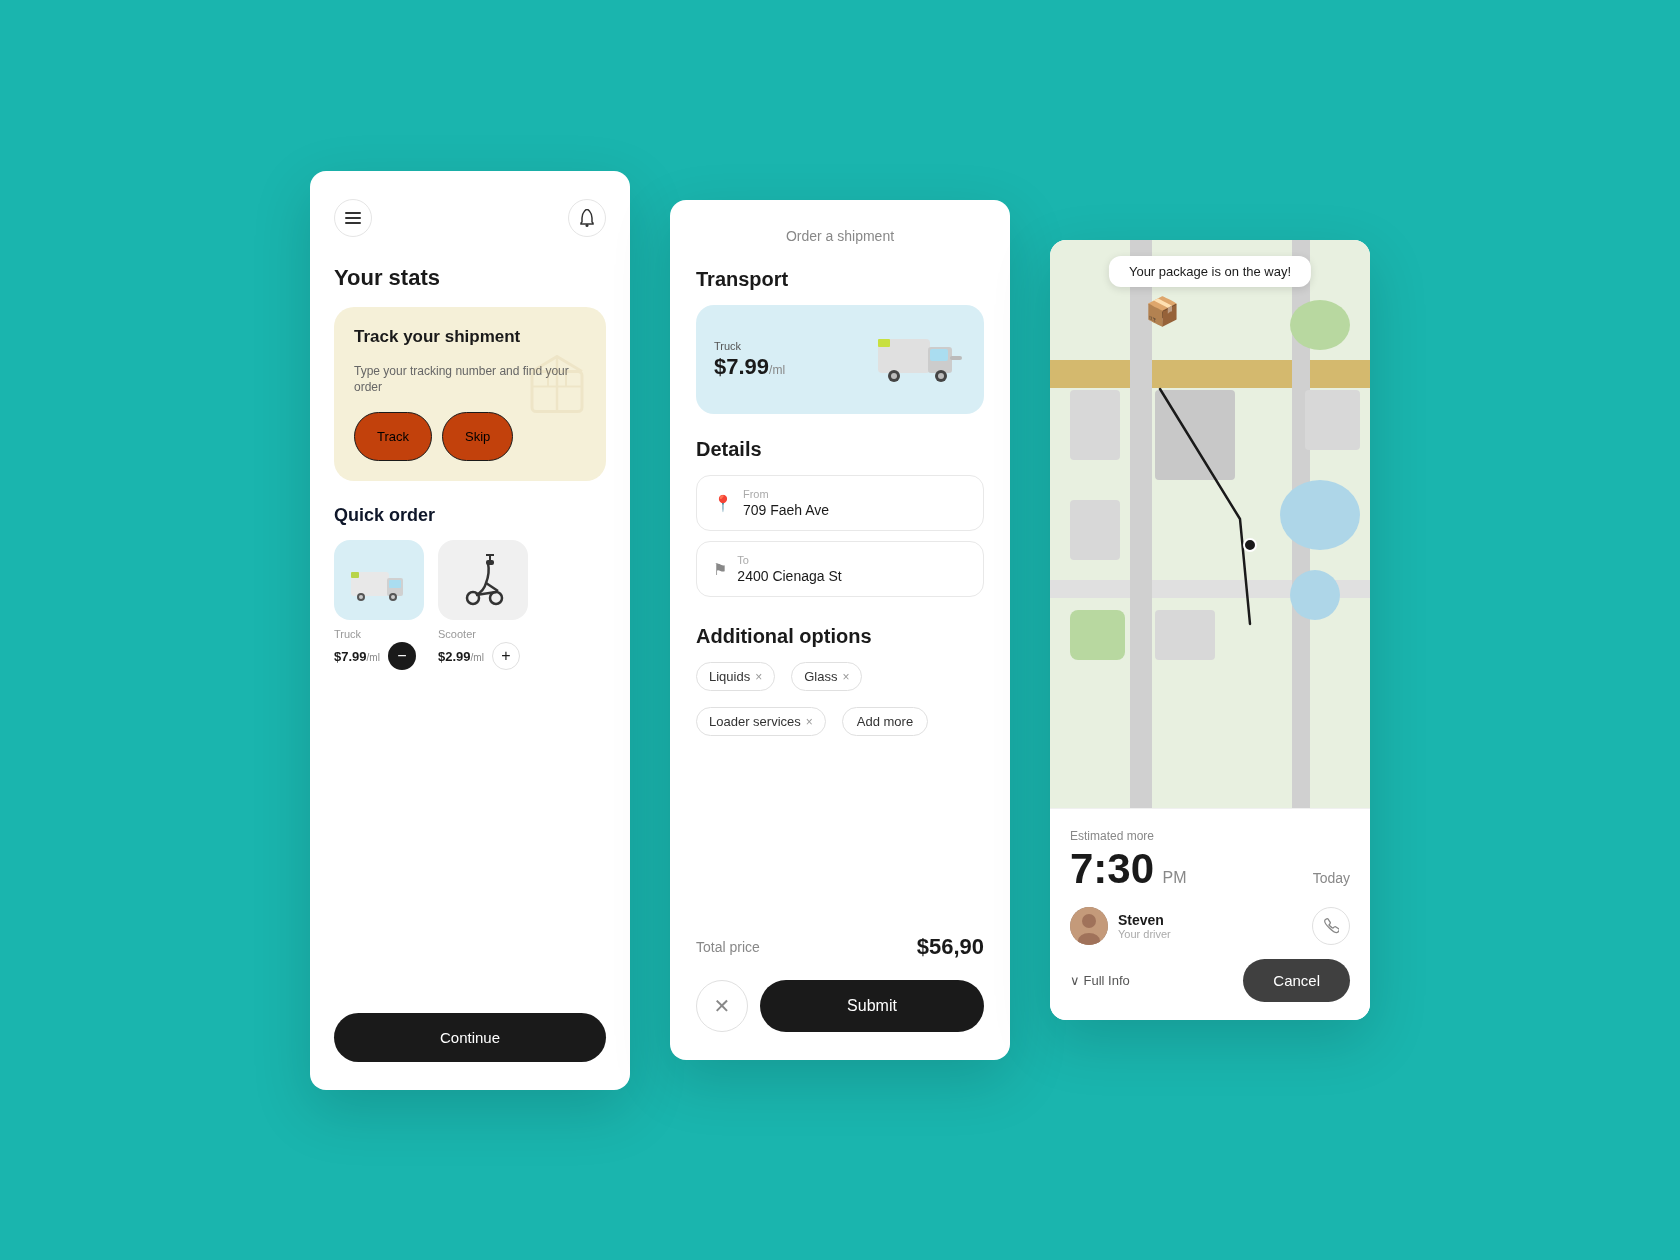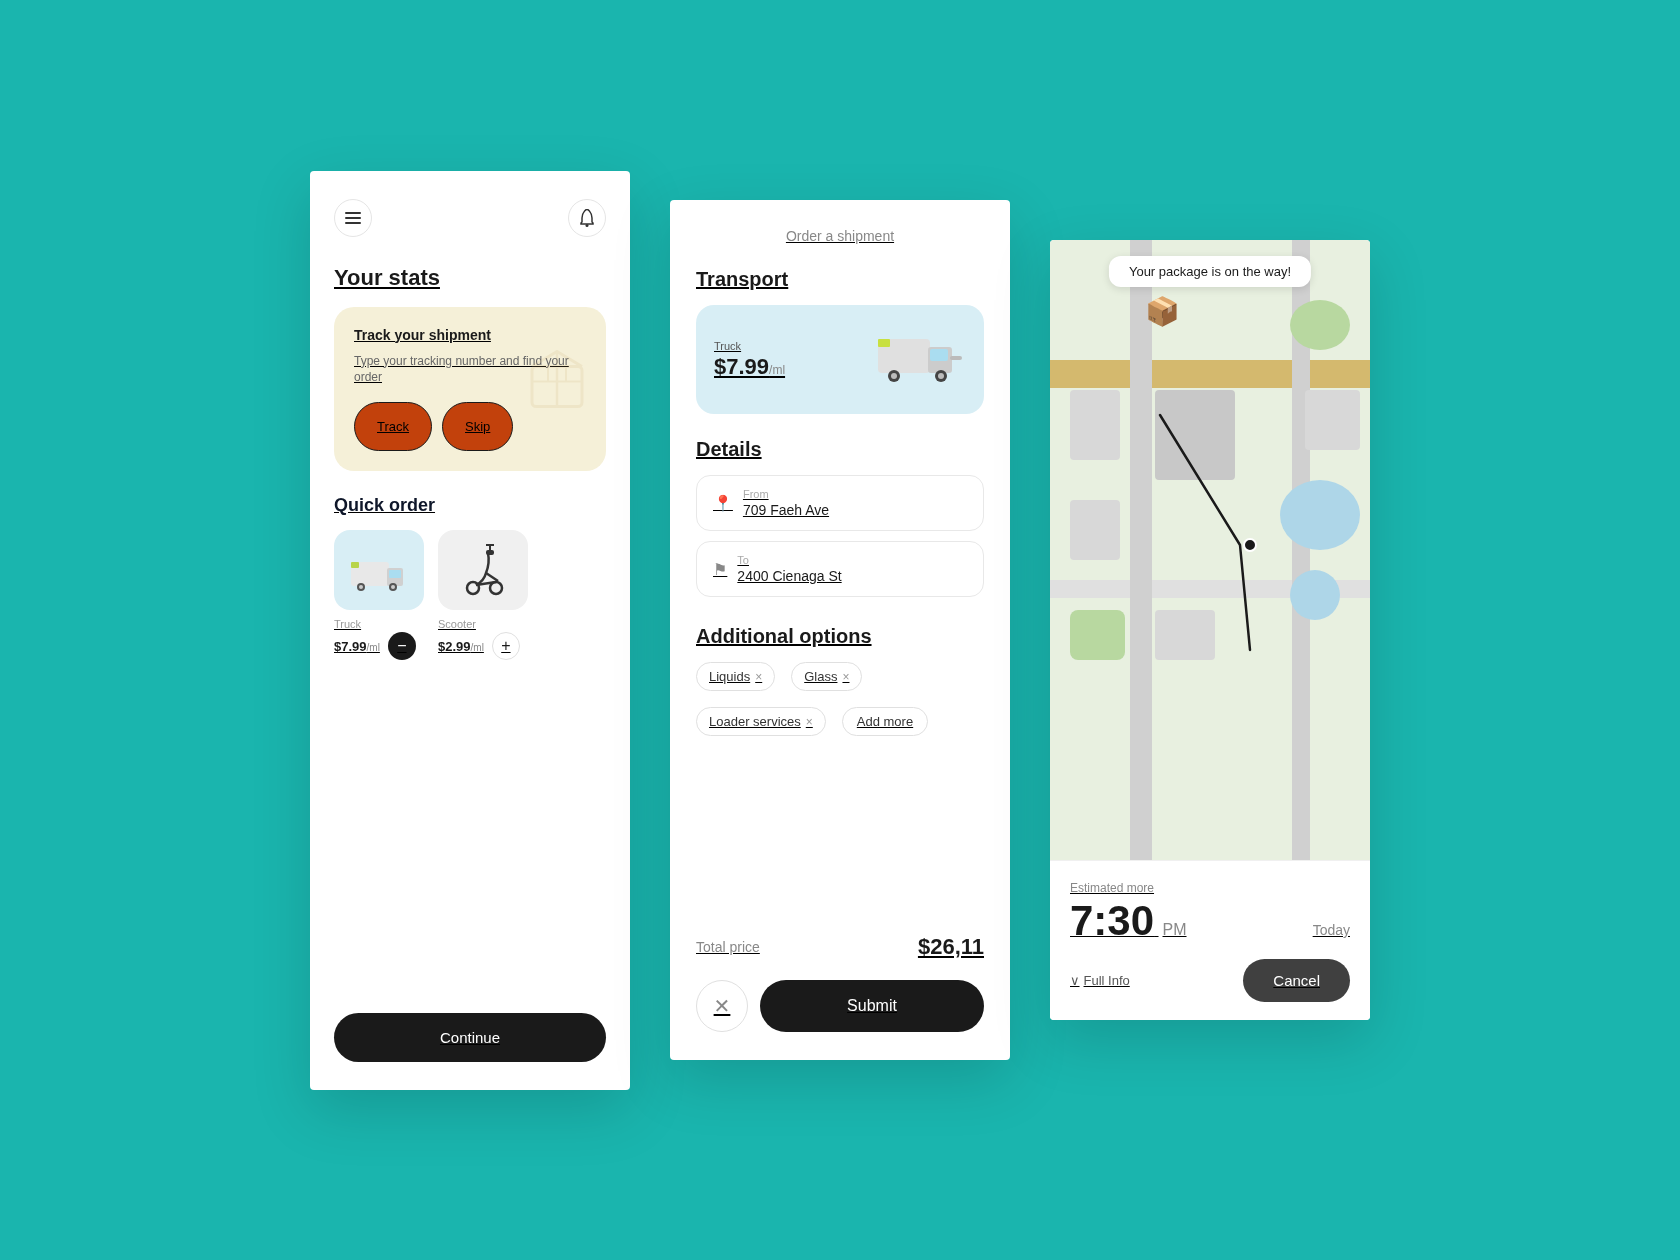--- a/index.html
+++ b/index.html
@@ -12,25 +12,24 @@
       align-items: center;
       justify-content: center;
       gap: 40px;
       font-family: -apple-system, BlinkMacSystemFont, 'Segoe UI', sans-serif;
       overflow: hidden;
     }
 
     
     .phone-card {
       background: #ffffff;
-      border-radius: 4px;
+      border-radius: 16px;
       overflow: hidden;
       position: relative;
       box-shadow: 0 20px 60px rgba(0,0,0,0.15);
-      text-decoration: underline;
     }
 
     
     .phone1 {
       width: 320px;
       height: 919px;
       padding: 28px 24px;
       display: flex;
       flex-direction: column;
     }
@@ -64,24 +63,24 @@
     .track-card {
       background: #f5f0d8;
       border-radius: 20px;
       padding: 20px;
       margin-bottom: 24px;
       position: relative;
       overflow: hidden;
     }
 
     .track-card-title {
-      font-size: 14px;
+      font-size: 17px;
       font-weight: 700;
       color: #1a1a1a;
-      margin-bottom: 10px;
+      margin-bottom: 16px;
     }
 
     .track-card-subtitle {
       font-size: 12px;
       color: #666;
       margin-bottom: 16px;
       line-height: 1.4;
     }
 
     .track-card-btns {
@@ -737,21 +736,21 @@
     </button>
     <button class="opt-tag">
       <span>Loader services</span>
       <span class="tag-x">×</span>
     </button>
     <button class="add-more-btn">Add more</button>
   </div>
 
   <div class="total-row">
     <span class="total-label">Total price</span>
-    <span class="total-amount">$26,11</span>
+    <span class="total-amount">$56,90</span>
   </div>
 
   <div class="phone2-actions">
     <button class="cancel-circle">
       <span>✕</span>
     </button>
     <button class="submit-btn">Submit</button>
   </div>
 </div>
 
@@ -791,20 +790,40 @@
   <div class="phone3-bottom">
     <div class="eta-label">Estimated more</div>
     <div class="eta-time-row">
       <div>
         <span class="eta-time">7:30</span>
         <span class="eta-ampm">PM</span>
       </div>
       <span class="eta-today">Today</span>
     </div>
 
+    <div class="driver-row">
+      <div class="driver-info">
+        <div class="driver-avatar">
+          <svg width="38" height="38" viewBox="0 0 38 38">
+            <circle cx="19" cy="19" r="19" fill="#c49a7a"></circle>
+            <circle cx="19" cy="14" r="7" fill="#a0725a"></circle>
+            <ellipse cx="19" cy="34" rx="11" ry="8" fill="#a0725a"></ellipse>
+          </svg>
+        </div>
+        <div>
+          <div class="driver-name">Steven</div>
+          <div class="driver-role">Your driver</div>
+        </div>
+      </div>
+      <button class="call-btn">
+        <svg width="16" height="16" viewBox="0 0 16 16" fill="none">
+          <path d="M2 2C2 2 4 0 5 1L7 4C8 5 7 6 6 7C7 8 9 10 10 10C11 9 12 8 13 9L16 11C17 12 15 14 15 14C12 17 0 5 2 2Z" stroke="#888" stroke-width="1.3" fill="none"></path>
+        </svg>
+      </button>
+    </div>
 
     <div class="phone3-footer">
       <div class="full-info-link">
         <span>∨</span>
         <span>Full Info</span>
       </div>
       <button class="cancel-order-btn">Cancel</button>
     </div>
   </div>
 </div>

